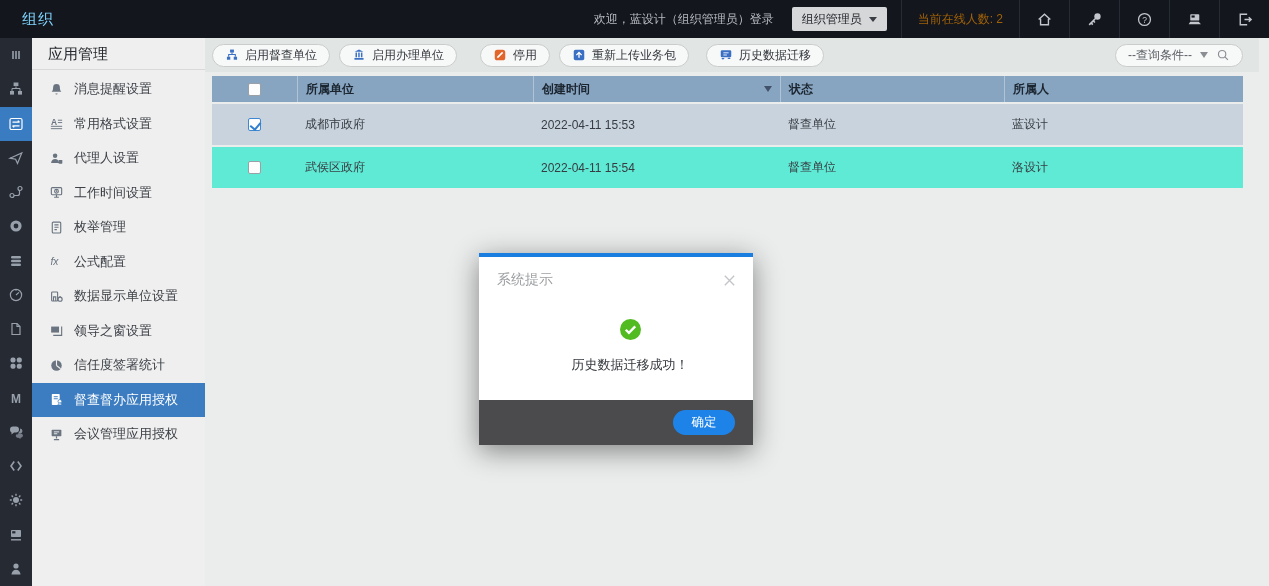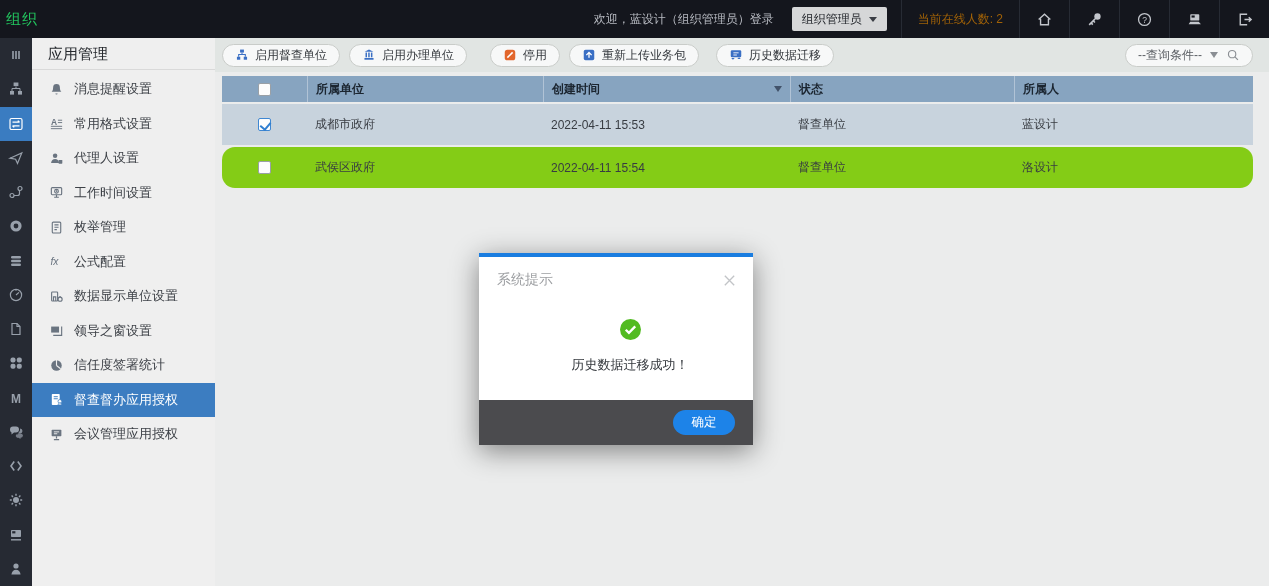--- a/index.html
+++ b/index.html
@@ -3,21 +3,21 @@
 <meta charset="utf-8">
 <style>
   * { margin:0; padding:0; box-sizing:border-box; }
   html,body { width:1269px; height:586px; overflow:hidden;
     font-family:"Liberation Sans","DejaVu Sans",sans-serif; }
   body { position:relative; background:#ebecec; }
 
   
   .topbar { position:absolute; left:0; top:0; width:1269px; height:38px;
     background:#14161d; display:flex; align-items:center; color:#c9ccd2; }
-  .topbar-title { padding-left:6px; font-size:15px; color:#22c55e; letter-spacing:1px; }
+  .topbar-title { padding-left:22px; font-size:15px; color:#7dd3fc; letter-spacing:1px; }
   .topbar-right { margin-left:auto; display:flex; align-items:center; height:100%; }
   .welcome { font-size:12px; color:#b7bac1; padding:0 18px; }
   .role-btn { background:#d6d7d8; color:#1d2026; font-size:12px; height:24px;
     display:flex; align-items:center; gap:7px; padding:0 10px; border-radius:2px;
     margin-right:14px; cursor:pointer; }
   .chev-down { width:0; height:0; border-left:4px solid transparent;
     border-right:4px solid transparent; border-top:5px solid #3a3d44; }
   .tb-sep { width:1px; height:38px; background:#272b34; }
   .online { font-size:12px; color:#a16207; padding:0 16px; }
   .tb-icon { width:49px; height:38px; display:flex; align-items:center;
@@ -39,21 +39,21 @@
     color:#25282d; border-bottom:1px solid #d9d9d9; margin-bottom:2px; }
   .side-item { height:34.5px; display:flex; align-items:center; gap:10px;
     padding-left:16px; font-size:13px; color:#3d4147; cursor:pointer; }
   .side-item .s-ic { width:16px; height:16px; color:#6a7480; display:flex;
     align-items:center; justify-content:center; }
   .side-item .s-ic svg { width:15px; height:15px; }
   .side-item.active { background:#3c7dc1; color:#fff; }
   .side-item.active .s-ic { color:#fff; }
 
   
-  .main { position:absolute; left:215px; top:38px; width:1054px; height:548px;
+  .main { position:absolute; left:205px; top:38px; width:1054px; height:548px;
     background:#ebecec; }
   .toolbar { height:34px; background:#e1e5e3; display:flex; align-items:center;
     padding:0 16px 0 7px; }
   .pill-btn { height:23px; background:#f7f8f8; border:1px solid #c9ccc9;
     border-radius:12px; display:flex; align-items:center; gap:6px; padding:0 12px;
     font-size:12px; color:#33373c; margin-right:9px; cursor:pointer; white-space:nowrap; }
   .pill-btn svg { width:14px; height:14px; }
   .gap-a { margin-left:14px; } .gap-b { margin-left:8px; }
   .query-pill { margin-left:auto; margin-right:0; height:23px; background:#f7f8f8;
     border:1px solid #c9ccc9; border-radius:12px; display:flex; align-items:center;
@@ -72,21 +72,21 @@
     border-left:1px solid rgba(255,255,255,.35); }
   .thead > div:first-child { border-left:none; justify-content:center; padding-left:0; }
   .sort-cell { justify-content:space-between; }
   .sort-arrow { width:0; height:0; border-left:4.5px solid transparent;
     border-right:4.5px solid transparent; border-top:6px solid #42526a;
     margin-right:8px; cursor:pointer; }
   .trow { height:41px; font-size:12px; color:#383c42; margin-top:2px; cursor:pointer; }
   .trow > div { padding-left:8px; }
   .trow > div:first-child { padding-left:0; display:flex; justify-content:center; }
   .row-sel { background:#c8d3dd; }
-  .row-alt { background:#84cc16;border-radius:13px; }
+  .row-alt { background:#5eead4; }
   .cbx { width:13px; height:13px; background:#fdfdfd; border:1px solid #9aa0a6;
     border-radius:2px; position:relative; cursor:pointer; }
   .cbx.checked { border-color:#3f87d2; }
   .cbx.checked::after { content:""; position:absolute; left:2.5px; top:0.5px;
     width:5px; height:8px; border:solid #2f7ed0; border-width:0 2px 2px 0;
     transform:rotate(40deg); }
 
   
   .modal { position:absolute; left:479px; top:253px; width:274px; height:192px;
     background:#fff; box-shadow:0 6px 26px rgba(0,0,0,.45); }

